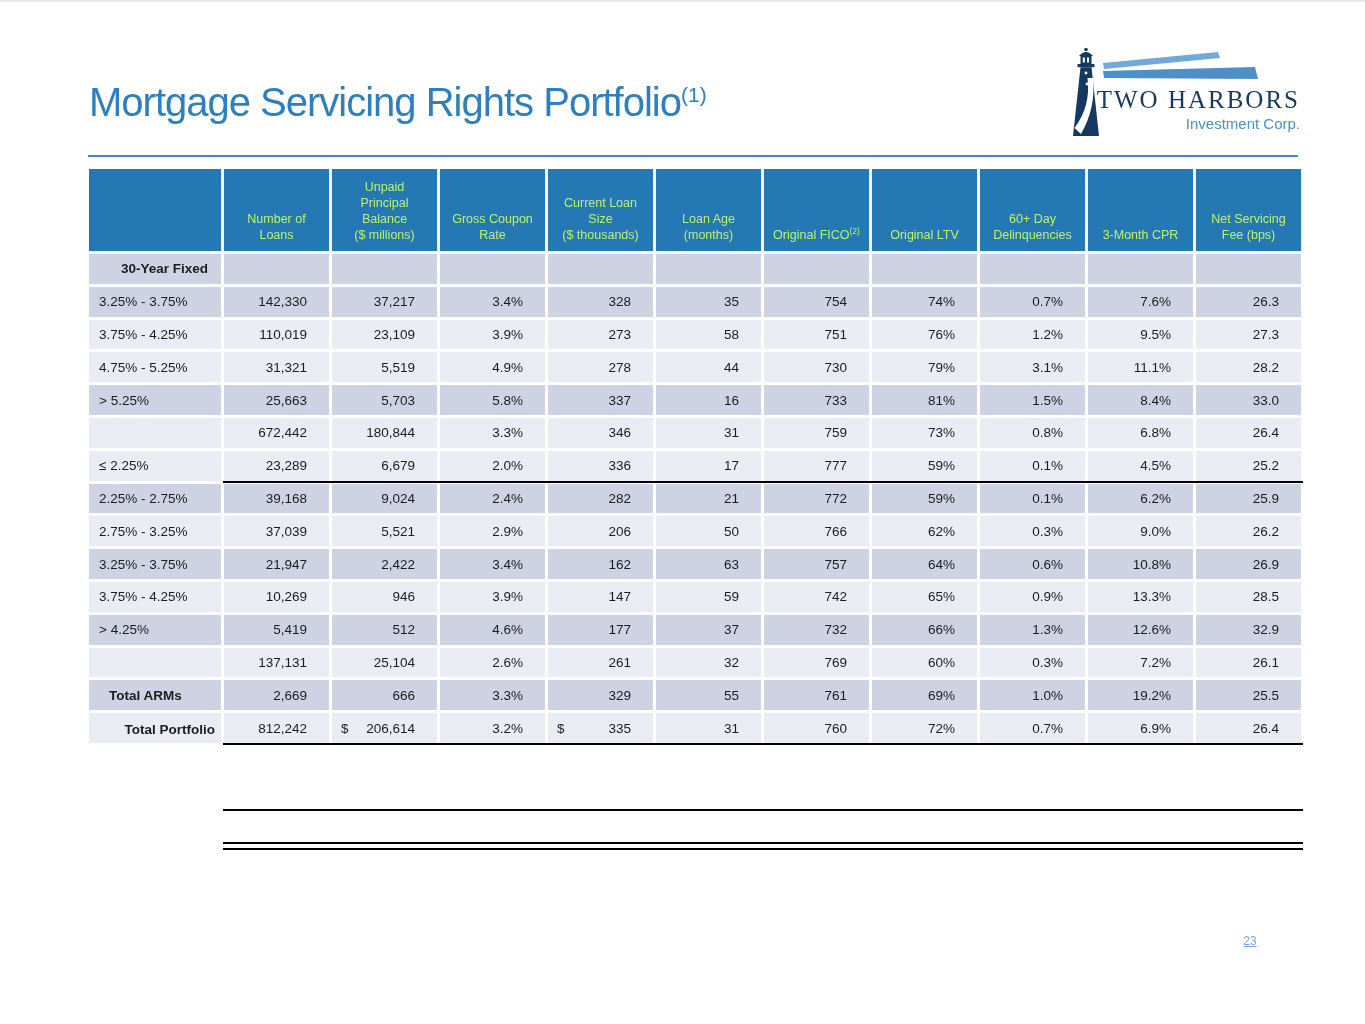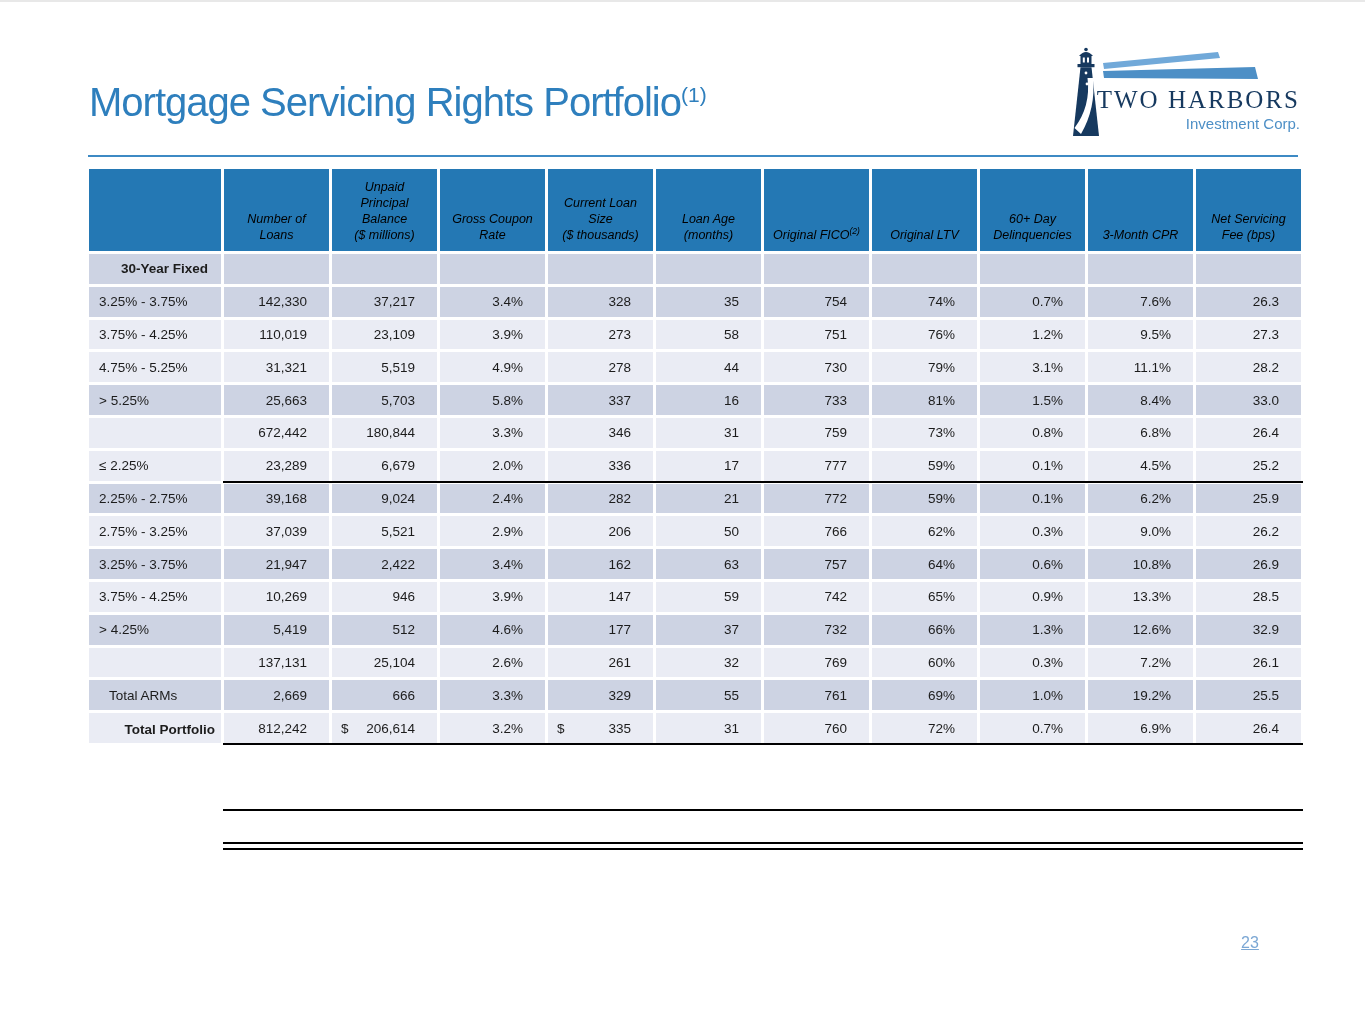--- a/index.html
+++ b/index.html
@@ -14,45 +14,45 @@
   }
   #title sup{font-size:21px;letter-spacing:0;}
   #title-rule{
     position:absolute;left:88px;top:153px;width:1210px;height:2px;background:#3d8ac4;
   }
   
   #logo{position:absolute;left:1066px;top:44px;width:236px;height:96px;}
   
   #page-number{
     position:absolute;left:1230px;top:932px;width:40px;text-align:center;
-    font-size:16px;color:#7ba7d4;text-decoration:underline;
+    font-size:12px;color:#7ba7d4;text-decoration:underline;
   }
   
   #table-wrap{position:absolute;left:86px;top:164px;width:1218px;}
   table#msr{
     border-collapse:separate;border-spacing:3px;table-layout:fixed;
     width:1218px;background:#ffffff;
   }
   #msr th{
-    background:#2478b4;color:#000000;font-weight:400;font-size:12.5px;
+    background:#2478b4;color:#bef264;font-weight:400;font-size:12.5px;
     line-height:1.28;text-align:center;vertical-align:bottom;
-    padding:4px 2px 8px 2px;height:82px;box-sizing:border-box;font-style:italic;
+    padding:4px 2px 8px 2px;height:82px;box-sizing:border-box;
   }
   #msr th .hlines{white-space:pre-line;}
   #msr th sup{font-size:8.5px;}
   #msr td{
     font-size:13.5px;color:#1c1c1c;height:29.8px;box-sizing:border-box;
     text-align:right;vertical-align:middle;padding:0 22px 0 0;
     overflow:hidden;white-space:nowrap;
   }
   #msr tr.dark td{background:#cdd3e3;}
   #msr tr.light td{background:#eaecf4;}
   #msr td.label{text-align:left;padding:0 4px 0 10px;}
   #msr tr.section td.label{font-weight:bold;padding-left:32px;}
-  #msr tr.total td.label{font-weight:normal;padding-left:20px;}
+  #msr tr.total td.label{font-weight:bold;padding-left:20px;}
   #msr tr.grand td.label{font-weight:bold;text-align:right;padding:3px 6px 0 0;}
   #msr td.money{padding:0;}
   #msr td.money .moneywrap{
     display:flex;justify-content:space-between;align-items:center;
     padding:0 22px 0 9px;height:100%;
   }
   .total-rule{position:absolute;height:2px;background:#000;z-index:5;}
   .total-rule.double{
     height:8px;background:transparent;box-sizing:border-box;
     border-top:2px solid #000;border-bottom:2px solid #000;

